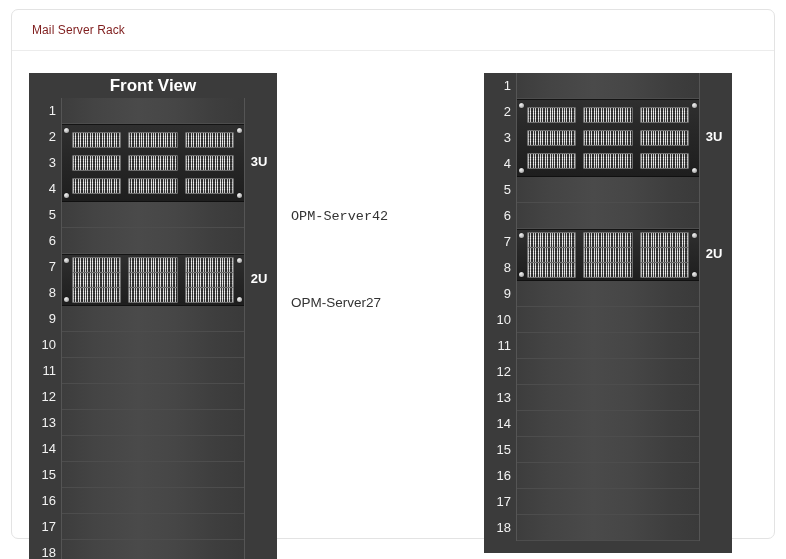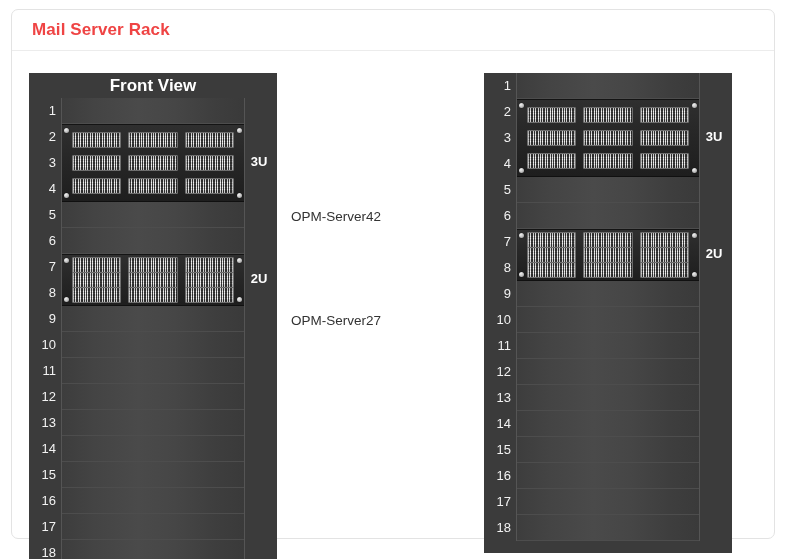--- a/index.html
+++ b/index.html
@@ -28,23 +28,23 @@
   }
   .card-header {
     height: 41px;
     border-bottom: 1px solid #ececec;
     box-sizing: border-box;
     display: flex;
     align-items: center;
     padding-left: 20px;
   }
   .card-title {
-    font-size: 17px;
-    font-weight: bold;
-    color: #ef4444;
+    font-size: 12px;
+    font-weight: normal;
+    color: #7f1d1d;
     letter-spacing: 0.1px;
   }
   .card-body {
     position: relative;
     height: 487px;
   }
 
   
   .rack {
     position: absolute;
@@ -364,17 +364,17 @@
                 <div class="vent"></div>
               </div>
             </div>
           </div>
           <div class="size-col">
             <div class="size-tag" style="top: 56px;">3U</div>
             <div class="size-tag" style="top: 173px;">2U</div>
           </div>
         </div>
       </div>
-      <div class="dev-label" style="left: 279px; top: 158px;">OPM-Server42</div>
-      <div class="dev-label" style="left: 279px; top: 262px;">OPM-Server27</div>
+      <div class="dev-label" style="left: 279px; top: 158px; font-family: Liberation Mono, monospace;">OPM-Server42</div>
+      <div class="dev-label" style="left: 279px; top: 244px;">OPM-Server27</div>
     </div>
 
 </div>
 
 </body></html>

